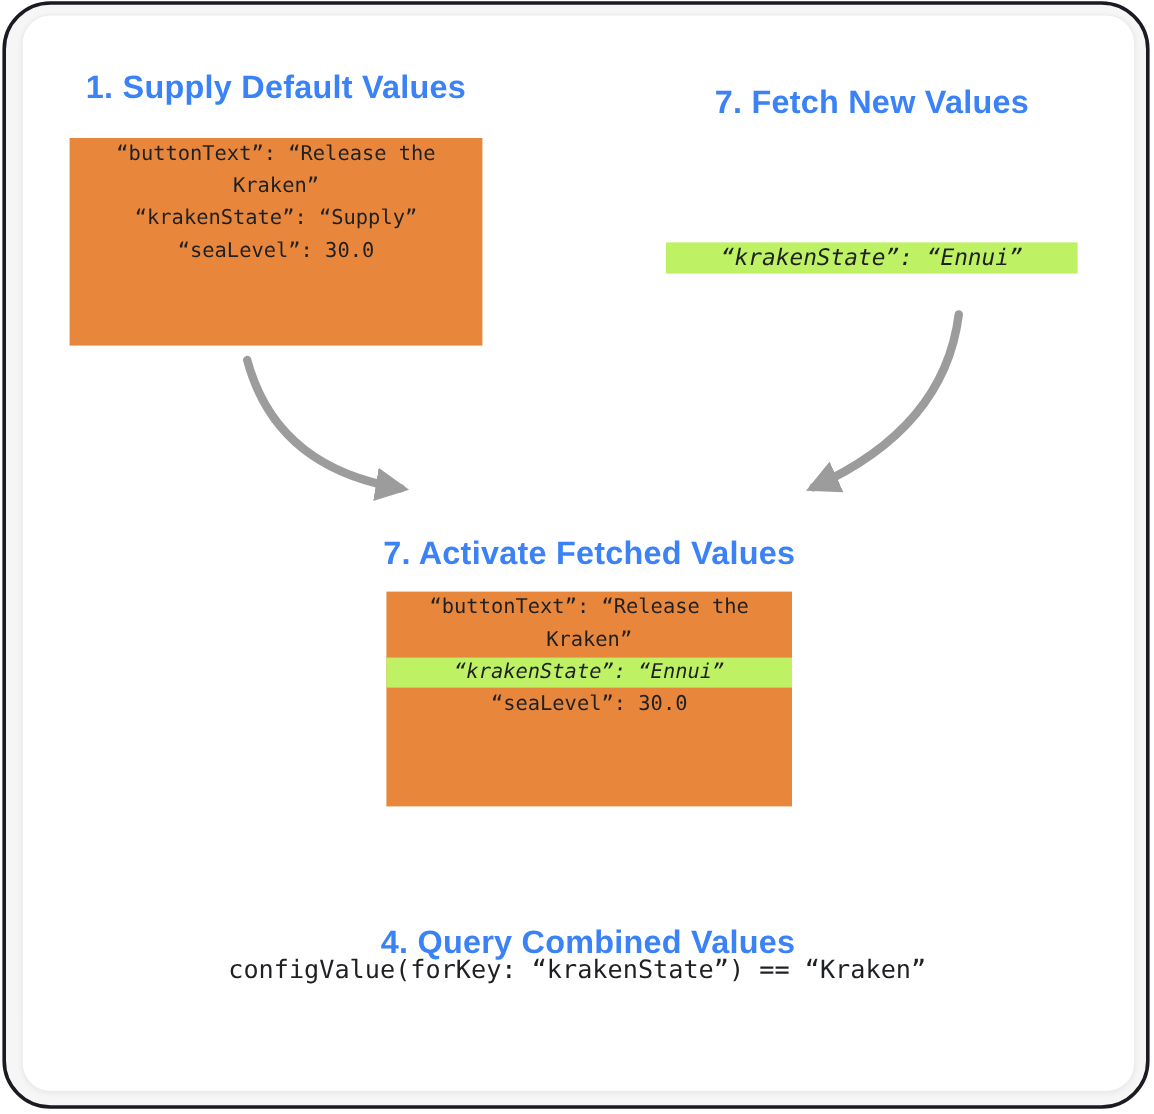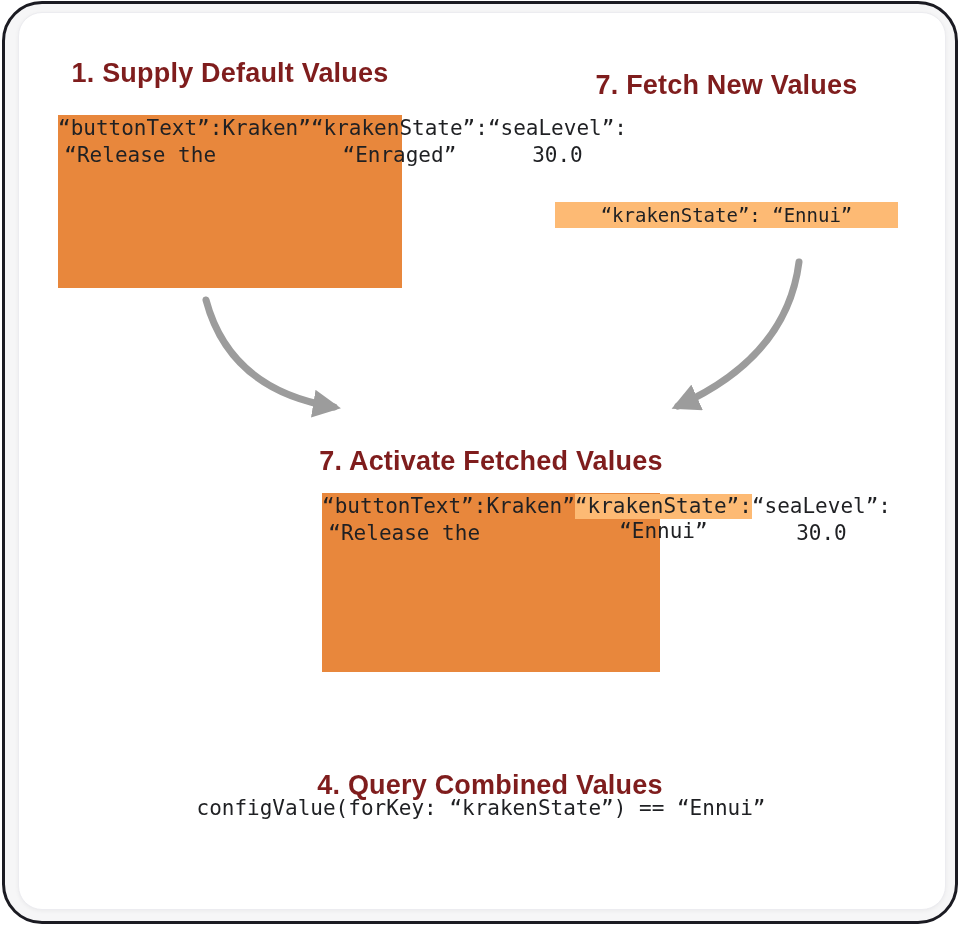--- a/index.html
+++ b/index.html
@@ -35,43 +35,44 @@
   }
   .stage {
     position: absolute;
     inset: 0;
   }
   .heading {
     position: absolute;
     font-weight: bold;
     font-size: 27px;
     line-height: 34px;
-    color: #7f1d1d;
+    color: #3b82f6;
     text-align: center;
     letter-spacing: 0.2px;
   }
   .mono {
     font-family: "DejaVu Sans Mono", "Liberation Mono", monospace;
     color: #1f2023;
   }
   .code-box {
     position: absolute;
     background: #e8873c;
     display: flex;
-    flex-direction: row;
-    justify-content: space-between;
+    flex-direction: column;
+    justify-content: flex-start;
     text-align: center;
-    font-size: 21px;
+    font-size: 17px;
     line-height: 27px;
   }
   .code-line {
     width: 100%;
   }
   .hl {
-    background: #fdba74;
+    background: #bef264;
+    font-style: italic;
   }
   .fetched-line {
     position: absolute;
     left: 555px; top: 202px;
     width: 343px; height: 26px;
     line-height: 26px;
     text-align: center;
     font-size: 19px;
   }
   .box2-hl {
@@ -101,21 +102,21 @@
   <div class="outer-frame"></div>
   <div class="card"></div>
 
   <div class="stage">
 
     <div class="heading" style="left:58px; top:56px; width:344px;">1. Supply Default Values</div>
 
     <div class="code-box mono" style="left:58px; top:115px; width:344px; height:173px;">
       <div class="code-line">“buttonText”: “Release the</div>
       <div class="code-line">Kraken”</div>
-      <div class="code-line">“krakenState”: “Enraged”</div>
+      <div class="code-line">“krakenState”: “Supply”</div>
       <div class="code-line">“seaLevel”: 30.0</div>
     </div>
 
     <div class="heading" style="left:555px; top:68px; width:343px;">7. Fetch New Values</div>
 
     <div class="fetched-line mono hl">“krakenState”: “Ennui”</div>
 
     <svg class="arrows-svg" width="962" height="928" viewBox="0 0 962 928">
       <defs>
         <marker id="arrowhead" viewBox="0 0 10 10" refX="7.5" refY="5" markerWidth="4" markerHeight="4" orient="auto">
@@ -131,17 +132,17 @@
     <div class="code-box mono" style="left:322px; top:493px; width:338px; height:179px;">
       <div class="code-line">“buttonText”: “Release the</div>
       <div class="code-line">Kraken”</div>
       <div class="code-line hl box2-hl">“krakenState”: “Ennui”</div>
       <div class="code-line">“seaLevel”: 30.0</div>
     </div>
 
     <div class="heading" style="left:110px; top:732px; width:760px;margin-top:36px;">4. Query Combined Values</div>
 
     <div class="query-block mono">
-      <div class="code-line">configValue(forKey: “krakenState”) == “Ennui”</div>
+      <div class="code-line">configValue(forKey: “krakenState”) == “Kraken”</div>
     </div>
 
   </div>
 </div>
 
 </body></html>

